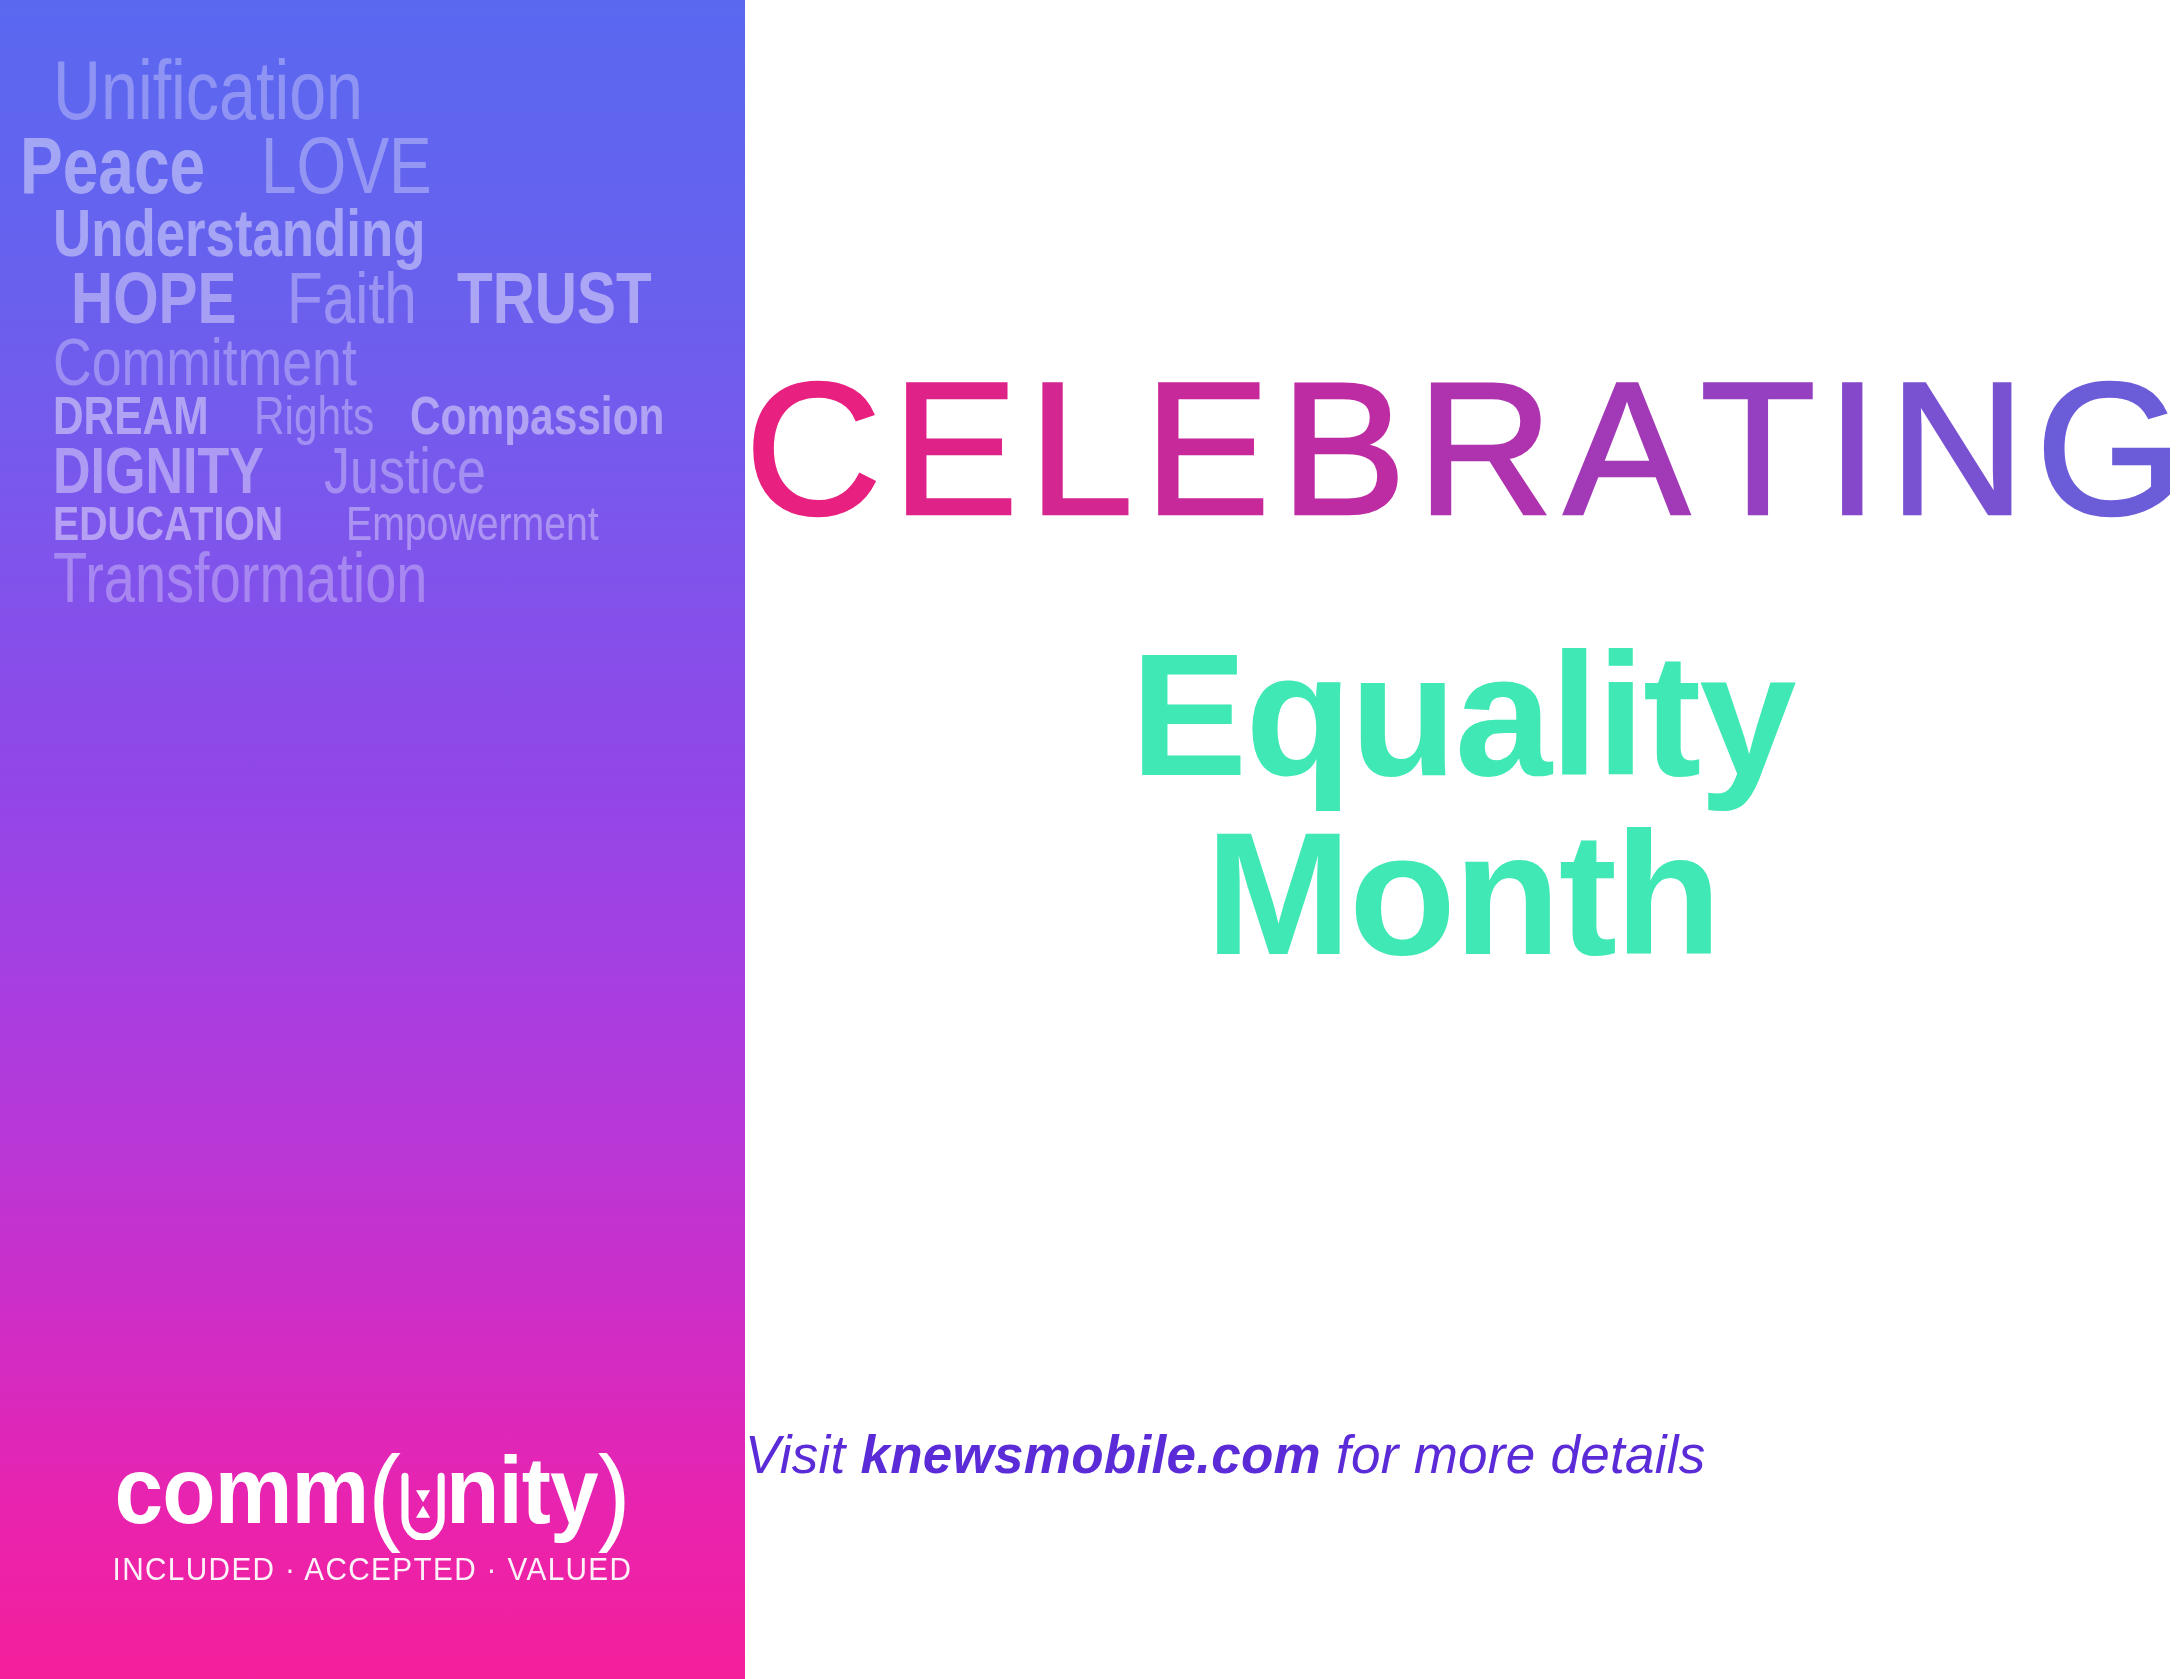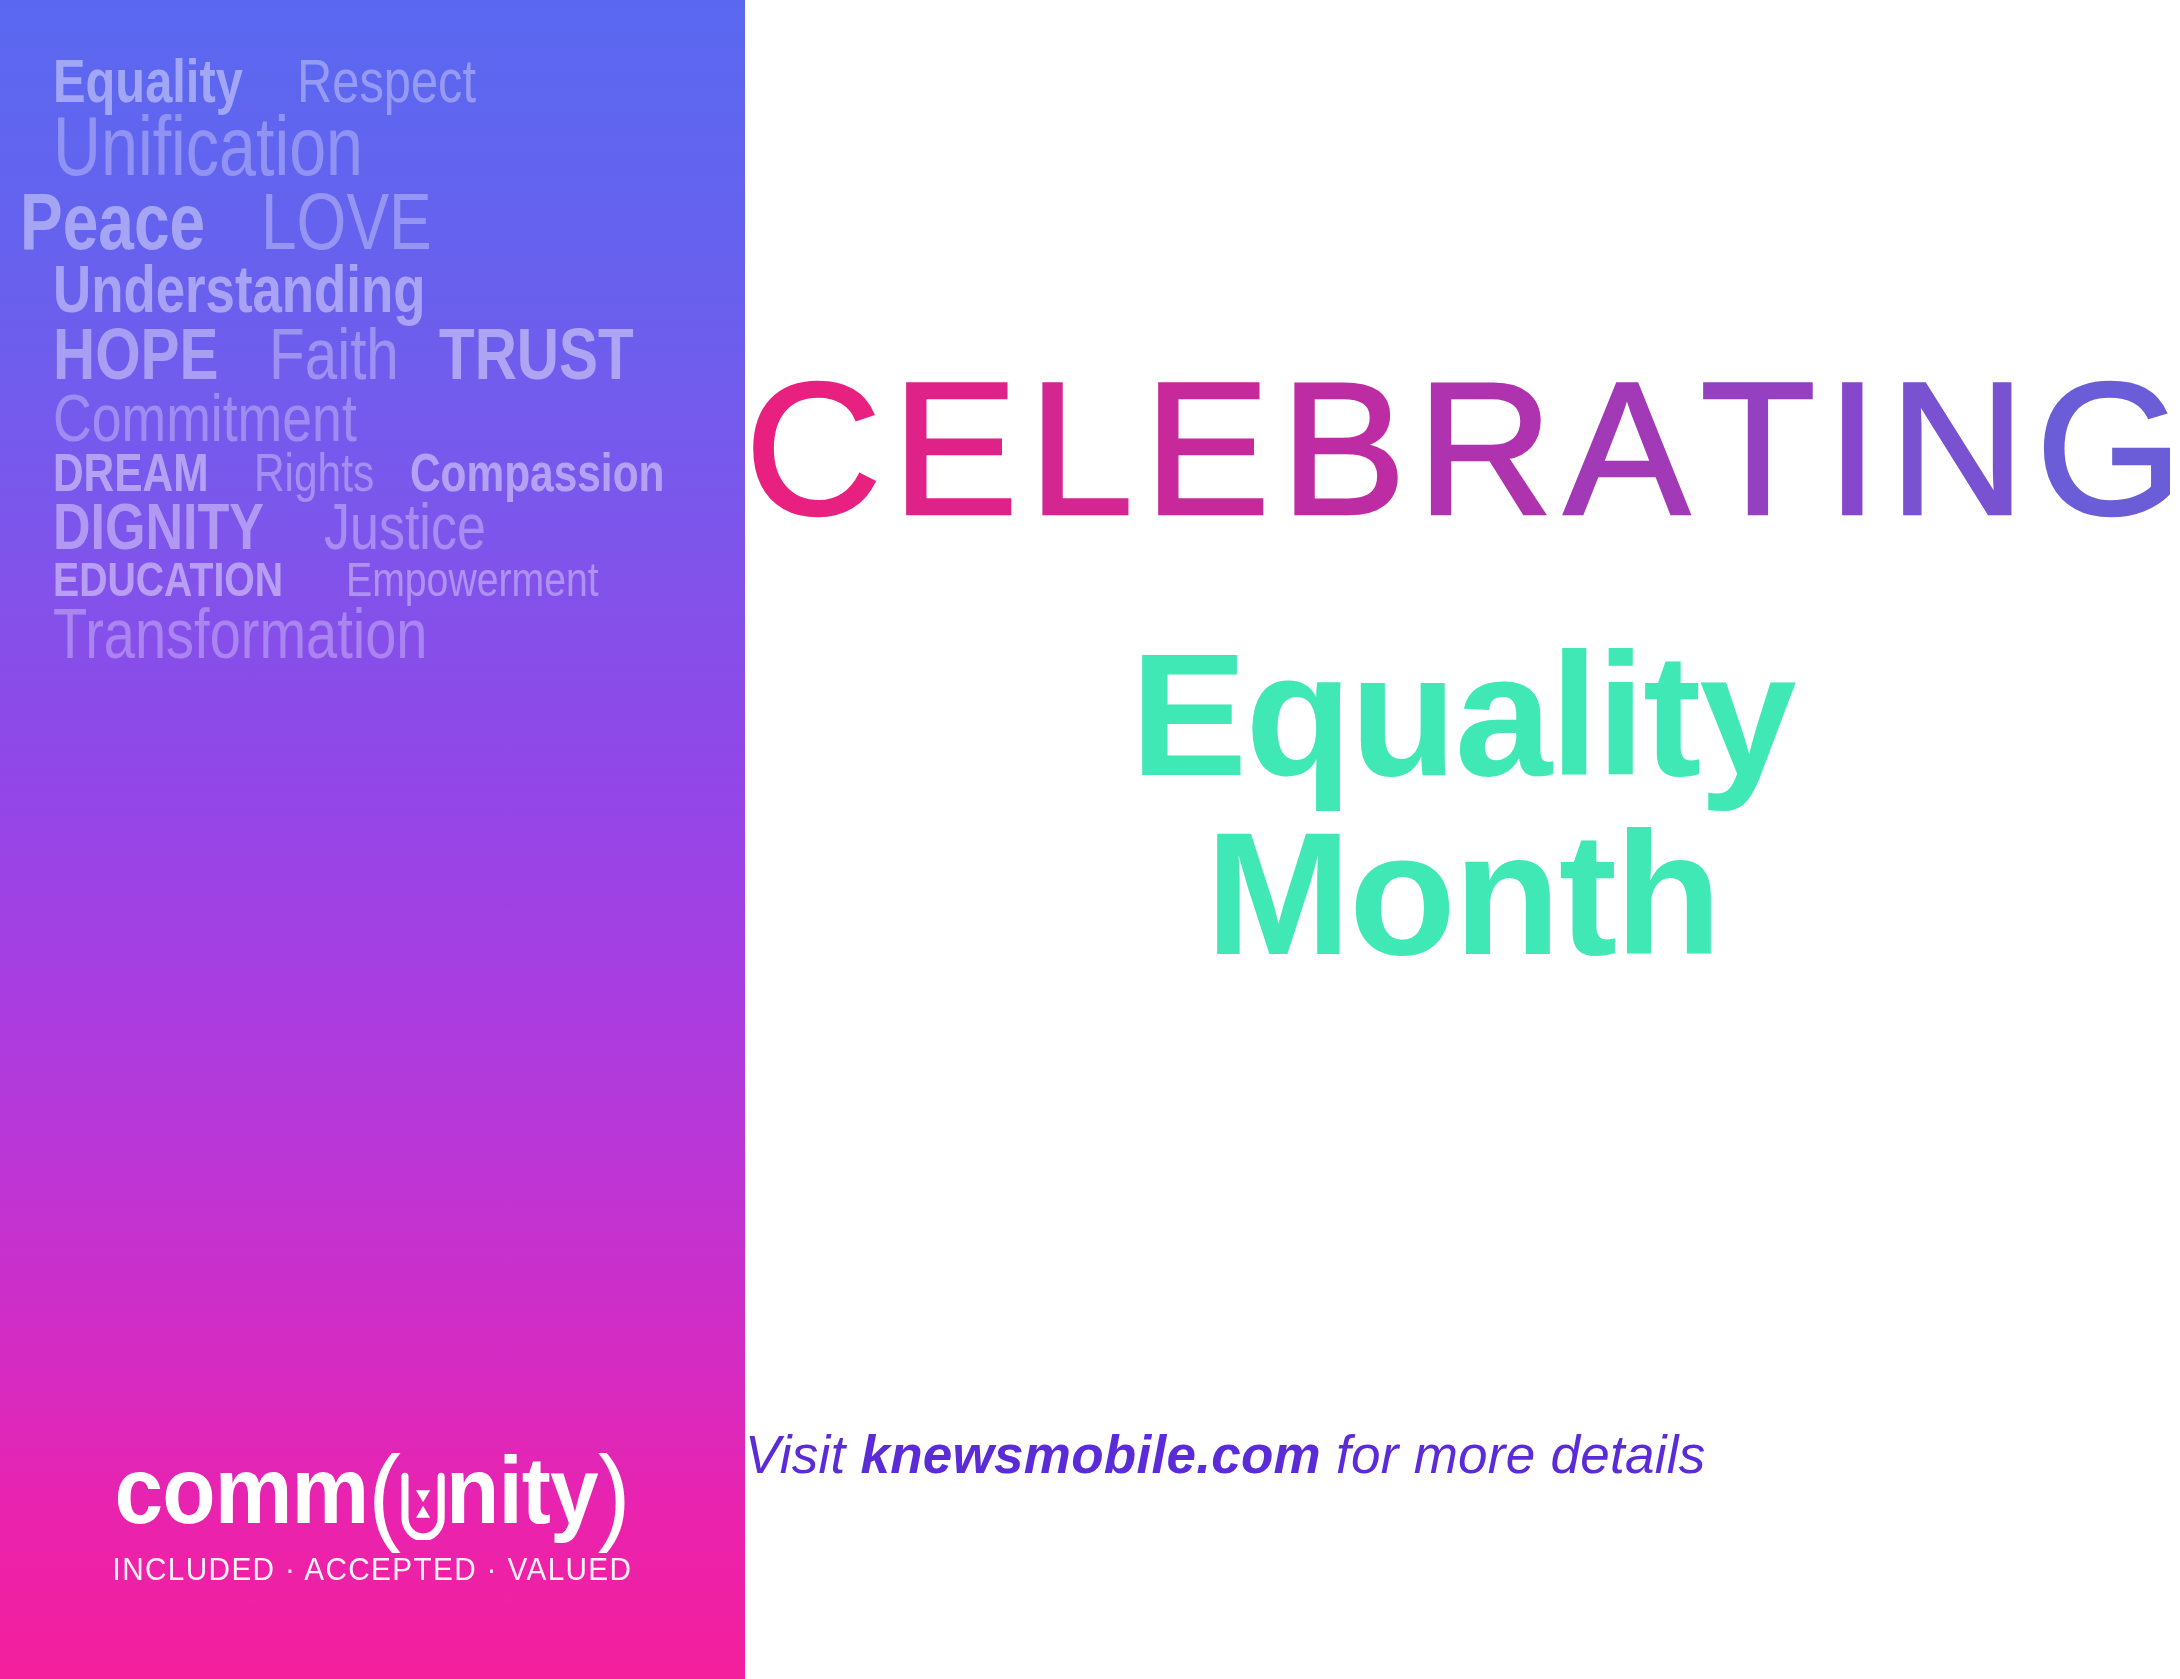--- a/index.html
+++ b/index.html
@@ -175,25 +175,24 @@
   #footer-note .fn-strong { font-weight: 700; }
 </style>
 </head>
 <body>
 
 <div id="poster">
 
   <div id="left-panel">
 
     <div id="wordcloud">
-        <div class="wc-line" style="font-size: 61px;"><span class="wc-word w-bold" style="opacity: 0.42;">Equality</span> <span class="wc-word w-reg" style="opacity: 0.34;">Respect</span> </div>
         <div class="wc-line" style="font-size: 83px;"><span class="wc-word w-thin" style="opacity: 0.3;">Unification</span> </div>
         <div class="wc-line" style="font-size: 80px; padding-left: 20px;"><span class="wc-word w-bold" style="opacity: 0.42;">Peace</span> <span class="wc-word w-thin" style="opacity: 0.32;">LOVE</span> </div>
         <div class="wc-line" style="font-size: 66px;"><span class="wc-word w-bold" style="opacity: 0.42;">Understanding</span> </div>
-        <div class="wc-line" style="font-size: 73px;"><span class="wc-word w-med" style="opacity: 0.4;">HOPE</span> <span class="wc-word w-thin" style="opacity: 0.32;">Faith</span> <span class="wc-word w-bold" style="opacity: 0.44;">TRUST</span> </div>
+        <div class="wc-line" style="font-size: 73px; margin-left: 18px;"><span class="wc-word w-med" style="opacity: 0.4;">HOPE</span> <span class="wc-word w-thin" style="opacity: 0.32;">Faith</span> <span class="wc-word w-bold" style="opacity: 0.44;">TRUST</span> </div>
         <div class="wc-line" style="font-size: 67px;"><span class="wc-word w-thin" style="opacity: 0.3;">Commitment</span> </div>
         <div class="wc-line" style="font-size: 53px;"><span class="wc-word w-bold" style="opacity: 0.44;">DREAM</span> <span class="wc-word w-thin" style="opacity: 0.32;">Rights</span> <span class="wc-word w-bold" style="opacity: 0.44;">Compassion</span> </div>
         <div class="wc-line" style="font-size: 65px;"><span class="wc-word w-med" style="opacity: 0.4;">DIGNITY</span> <span class="wc-word w-thin" style="opacity: 0.32;">Justice</span> </div>
         <div class="wc-line" style="font-size: 49px;"><span class="wc-word w-bold" style="opacity: 0.44;">EDUCATION</span> <span class="wc-word w-reg" style="opacity: 0.36;">Empowerment</span> </div>
         <div class="wc-line" style="font-size: 70px;"><span class="wc-word w-thin" style="opacity: 0.3;">Transformation</span> </div>
       </div>
 
     <div id="logo-block">
       <div id="logo-wordmark">
         <span>comm</span>

